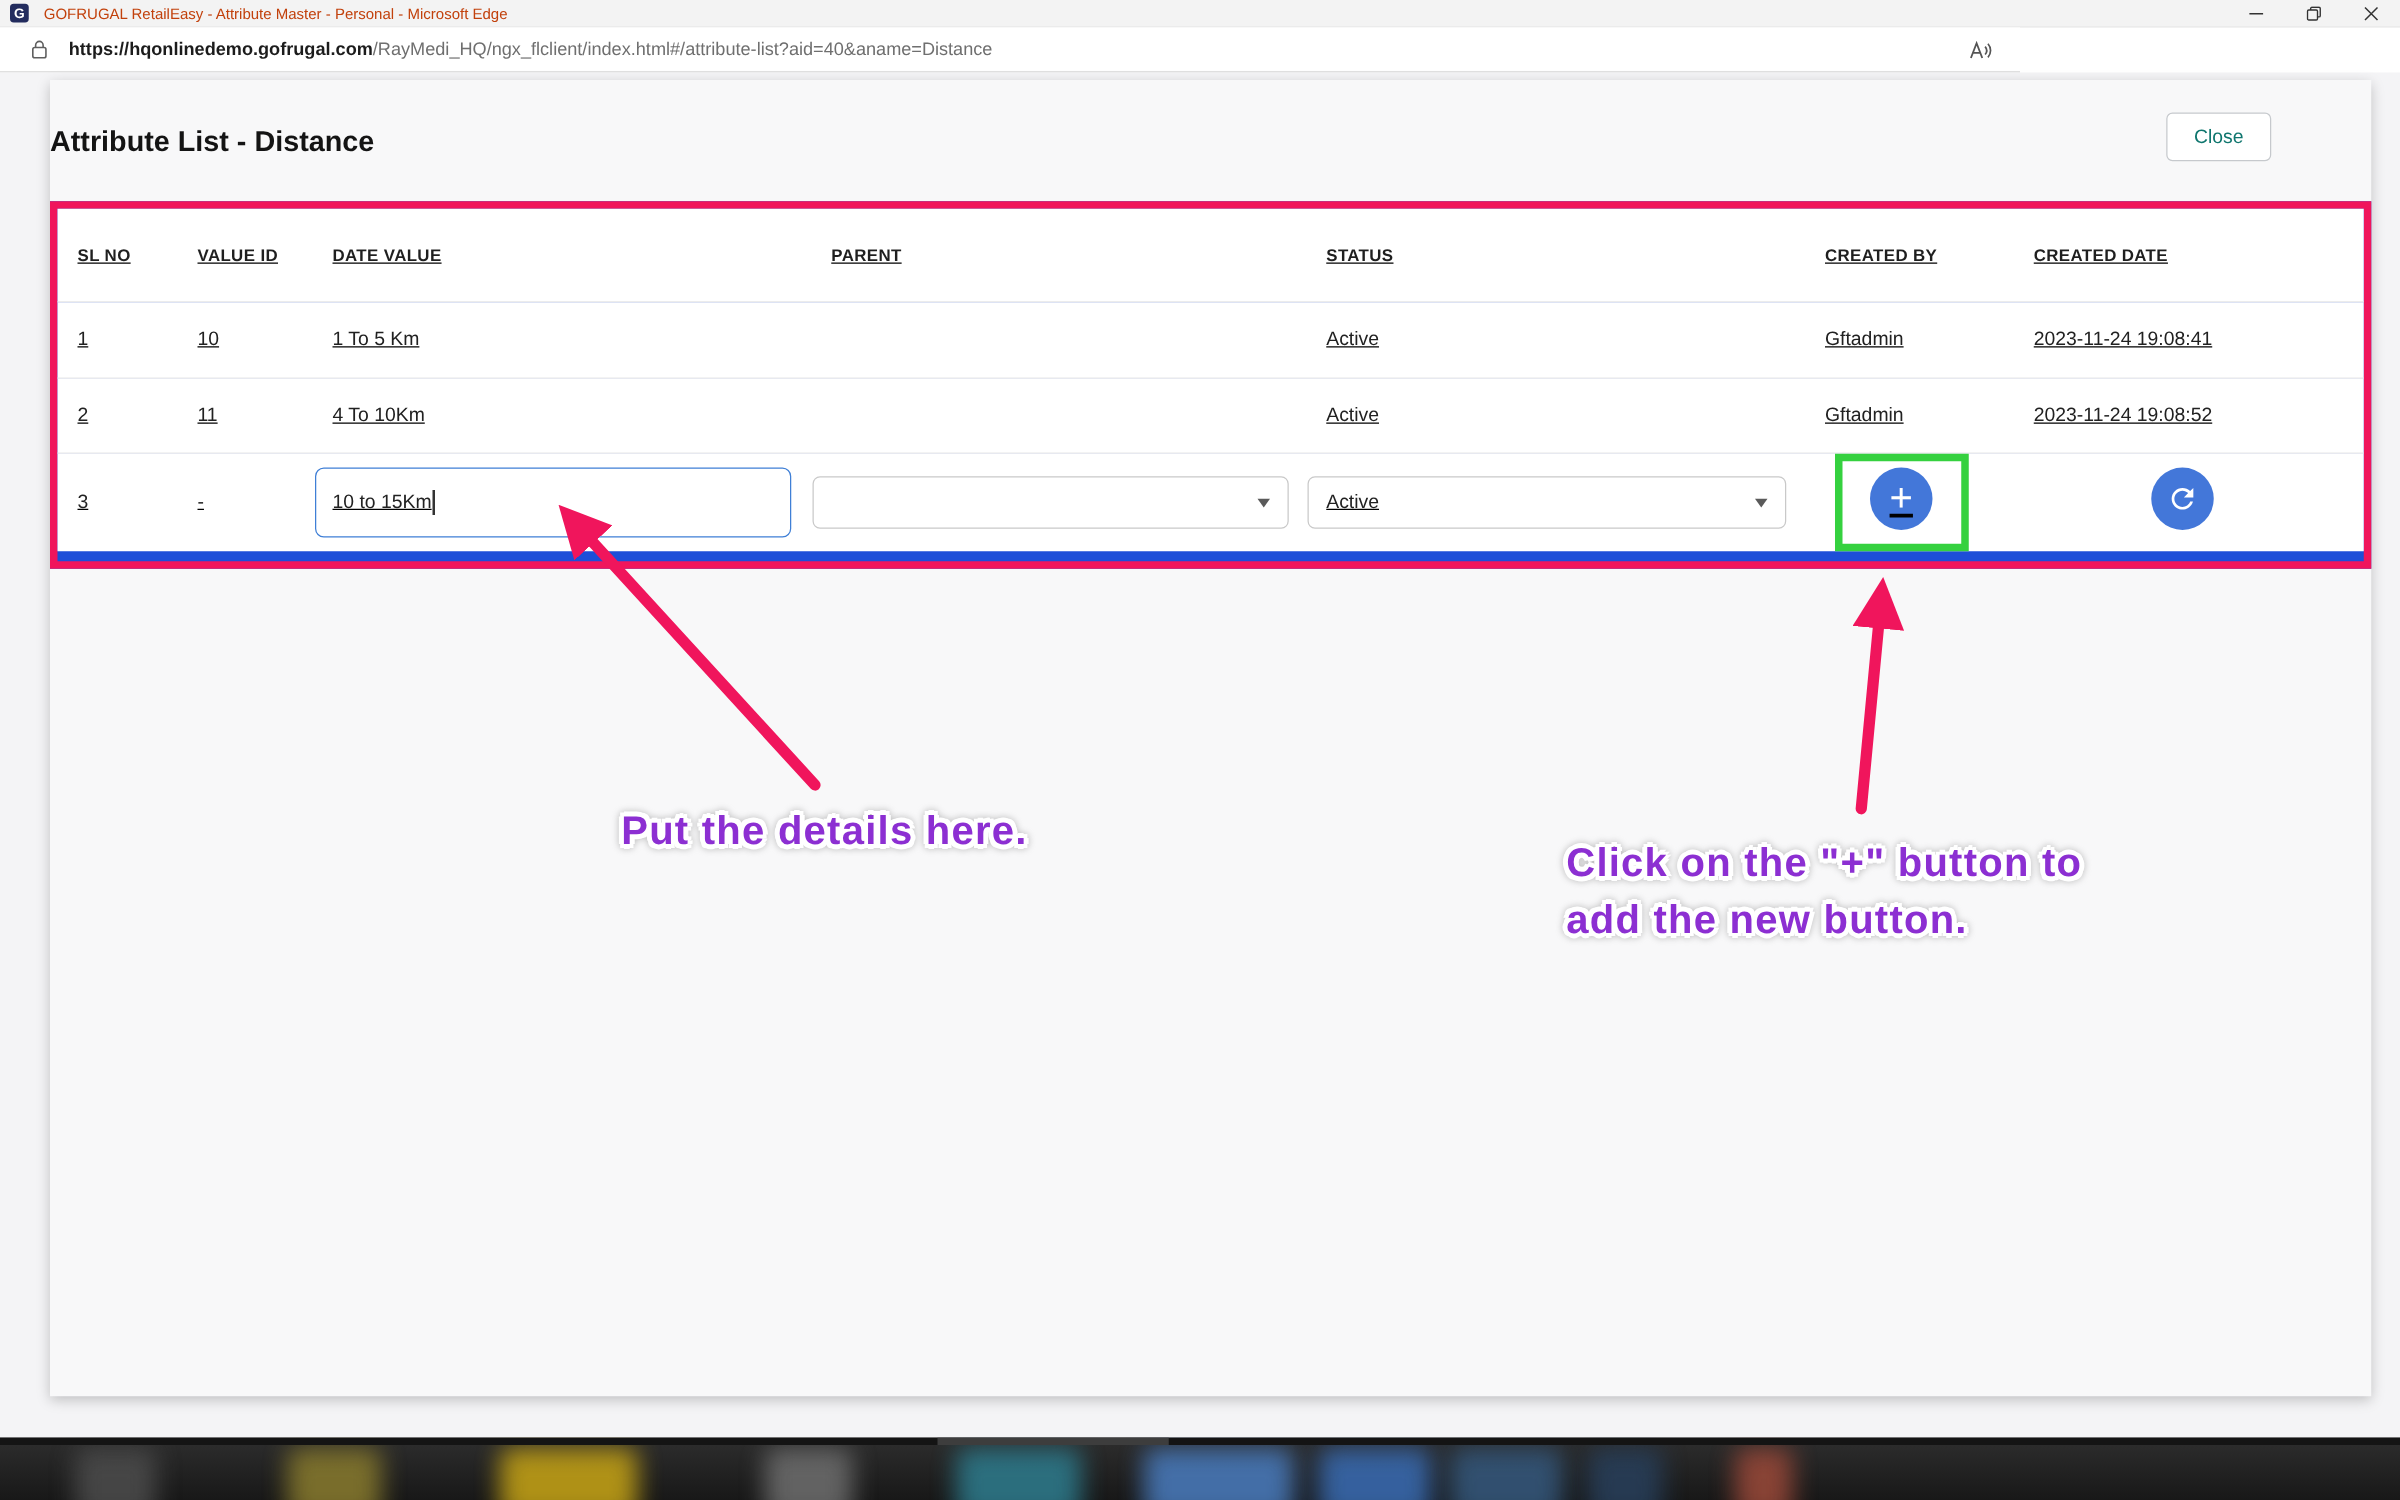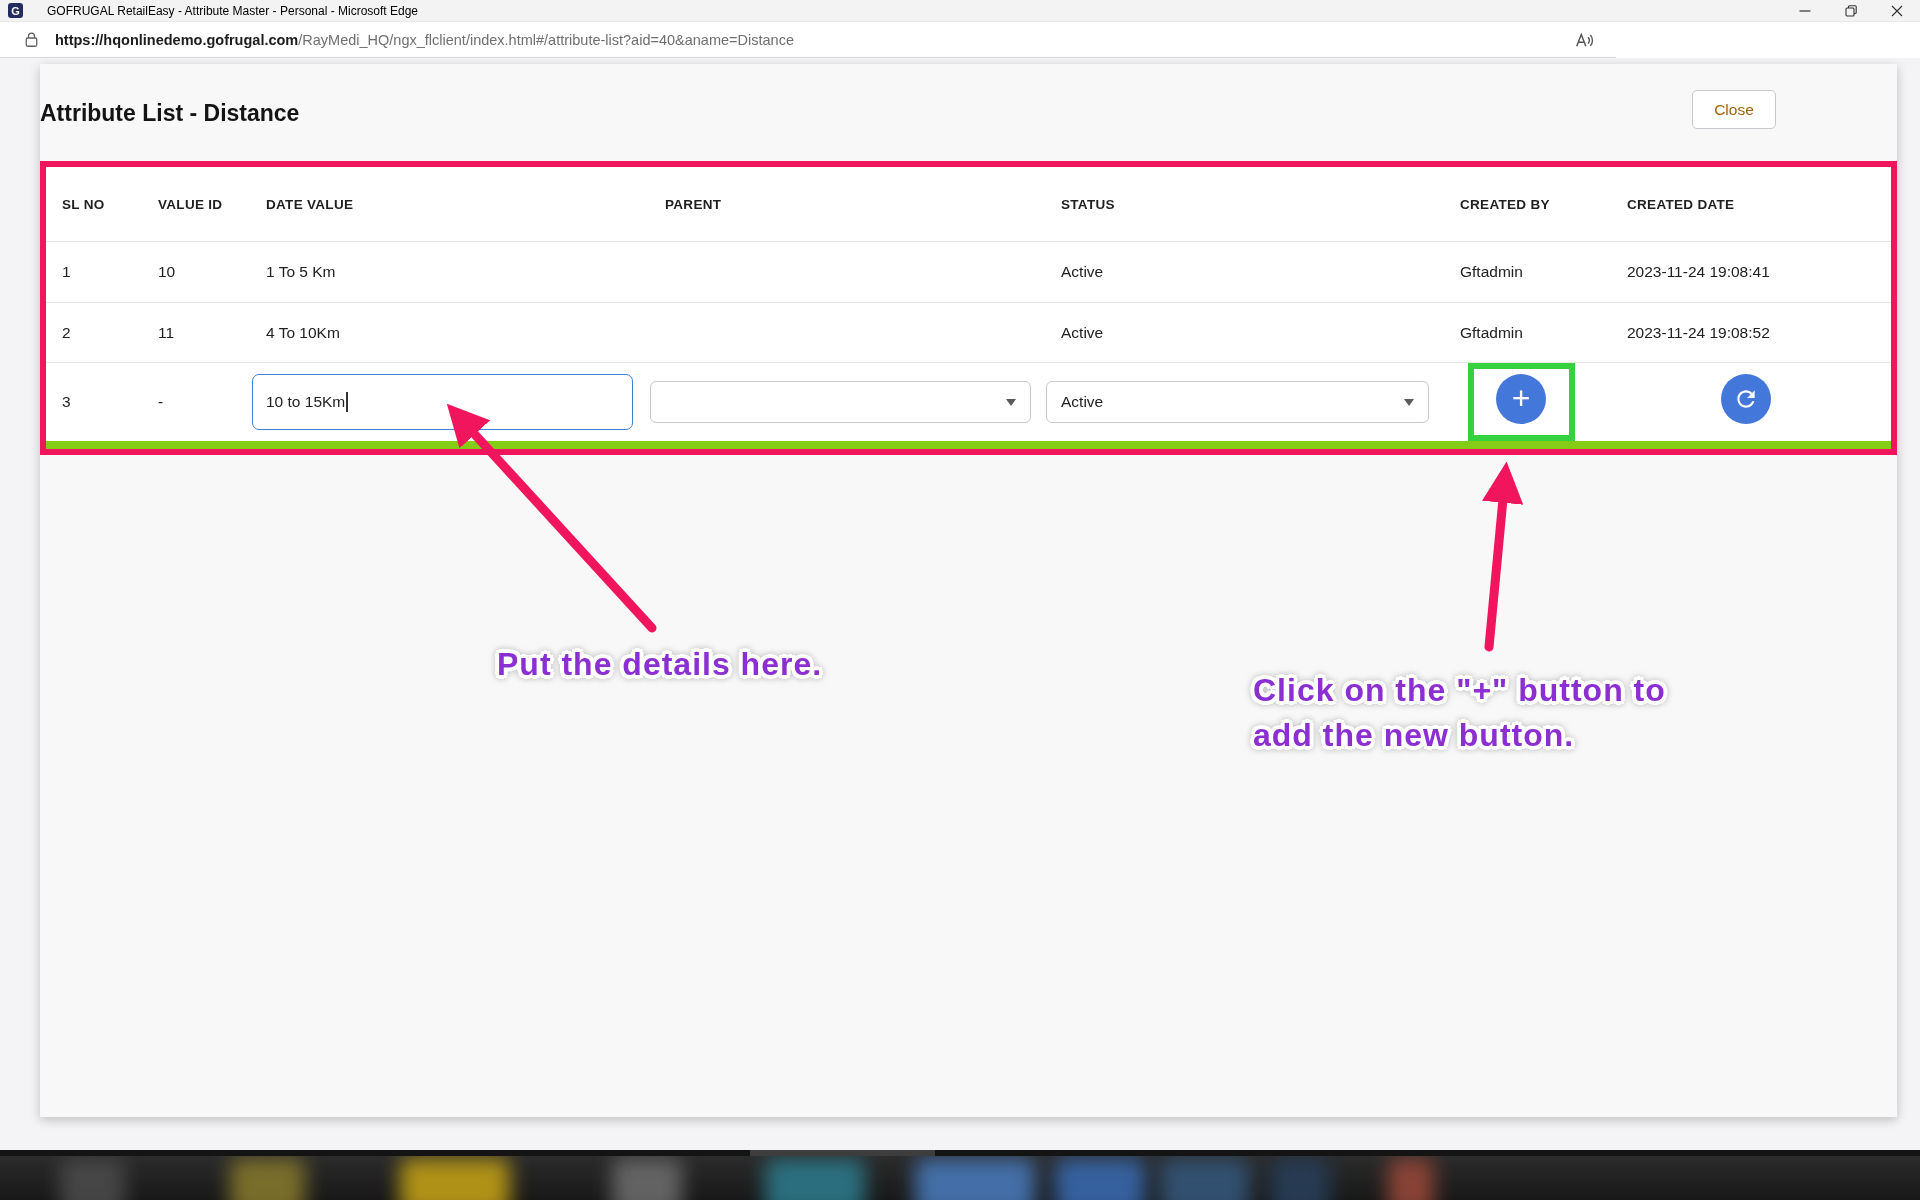--- a/index.html
+++ b/index.html
@@ -5,47 +5,47 @@
   * { margin:0; padding:0; box-sizing:border-box; }
   html,body { width:1920px; height:1200px; overflow:hidden; background:#fff;
               font-family:"Liberation Sans", sans-serif; }
   .screen { position:relative; width:1920px; height:1200px; background:#fff; }
 
   
   .titlebar { position:absolute; left:0; top:0; width:1920px; height:22px;
               background:#f3f3f3; display:flex; align-items:center; border-bottom:1px solid #e9e9e9; }
   .favicon { width:15px; height:15px; margin-left:8px; border-radius:3px; background:#232c5e;
              color:#fff; font-size:11px; font-weight:bold; display:flex; align-items:center; justify-content:center; }
-  .win-title { margin-left:24px; font-size:12px; color:#000000; white-space:nowrap; }
+  .win-title { margin-left:12px; font-size:12px; color:#c2410c; white-space:nowrap; }
   .wincontrols { position:absolute; right:0; top:0; height:22px; display:flex; }
   .winbtn { width:46px; height:22px; display:flex; align-items:center; justify-content:center;
             background:transparent; border:none; cursor:default; }
   .winbtn svg { display:block; }
 
   .urlbar { position:absolute; left:0; top:22px; width:1616px; height:36px; background:#fff;
             border-bottom:1px solid #d6d6d6; display:flex; align-items:center; }
   .lock-wrap { margin-left:24px; display:flex; align-items:center; }
   .url-text { margin-left:16px; font-size:14.5px; white-space:nowrap; }
   .url-domain { color:#1c1c1c; font-weight:600; }
   .url-path { color:#6f6f6f; font-weight:400; }
   .readaloud { position:absolute; right:18px; top:5px; width:28px; height:26px; background:transparent;
                border:none; display:flex; align-items:center; justify-content:center; }
 
   
   .page-bg { position:absolute; left:0; top:58px; width:1920px; height:1092px; background:#f4f4f6; }
   .card { position:absolute; left:40px; top:64px; width:1857px; height:1053px; background:#f8f8f9;
           box-shadow:0 3px 10px rgba(0,0,0,0.22); }
   .page-title { position:absolute; left:40px; top:100px; font-size:23px; font-weight:700; color:#141414; }
-  .close-btn { position:absolute; left:1692px; top:90px; width:84px; height:39px; background:#fff;
-               border:1px solid #c6c9cd; border-radius:5px; font-size:15.5px; color:#a16207;
+  .close-btn { position:absolute; left:1733px; top:90px; width:84px; height:39px; background:#fff;
+               border:1px solid #c6c9cd; border-radius:5px; font-size:15.5px; color:#0f766e;
                font-family:"Liberation Sans", sans-serif; cursor:pointer; }
 
   
   .attr-table { position:absolute; left:40px; top:161px; width:1857px; height:294px;
-                border:6px solid var(--annotation-pink, #F0155C); background:#84cc16; z-index:10; }
+                border:6px solid var(--annotation-pink, #F0155C); background:#1d4ed8; z-index:10;text-decoration:underline; }
   .t-row { display:grid; grid-template-columns:96px 108px 399px 396px 399px 167px auto;
            padding-left:16px; align-items:center; background:#fff; }
   .t-head { height:75px; border-bottom:1px solid #e6e6e6; }
   .t-head .cell { font-size:13.5px; font-weight:700; color:#1f1f1f; letter-spacing:0.3px; }
   .t-r1 { height:61px; border-bottom:1px solid #e8e8e8; }
   .t-r2 { height:60px; border-bottom:1px solid #e8e8e8; }
   .t-r3 { height:78px; }
   .cell { font-size:15.5px; color:#212121; }
 
   .listvalue-input { margin-left:-14px; width:381px; height:56px; border:1.5px solid var(--input-focus-blue,#3F7FD6);

